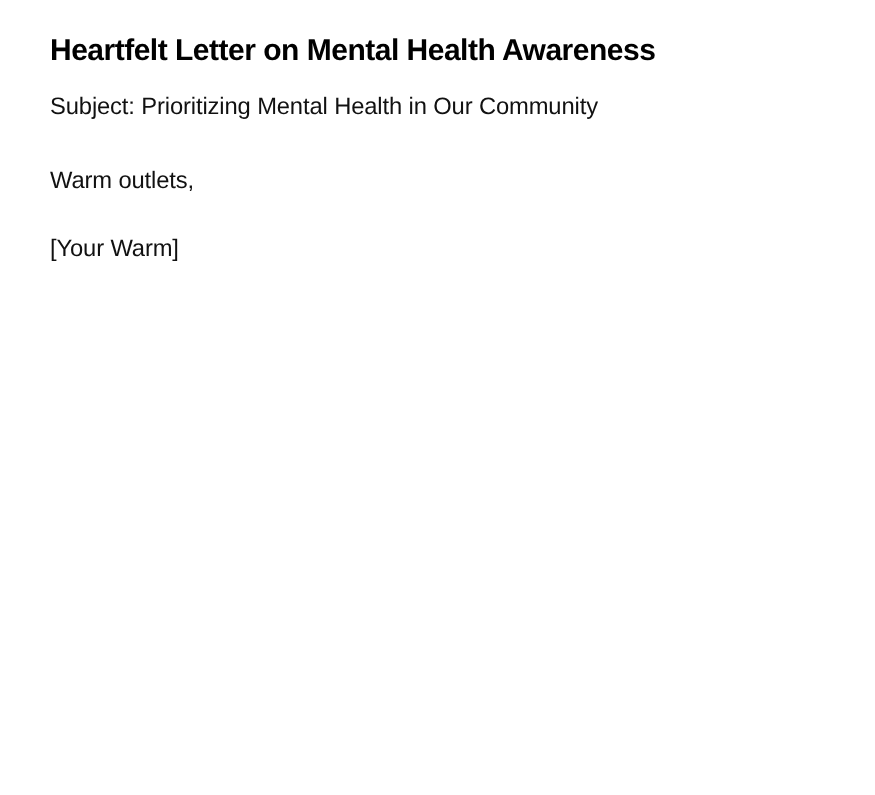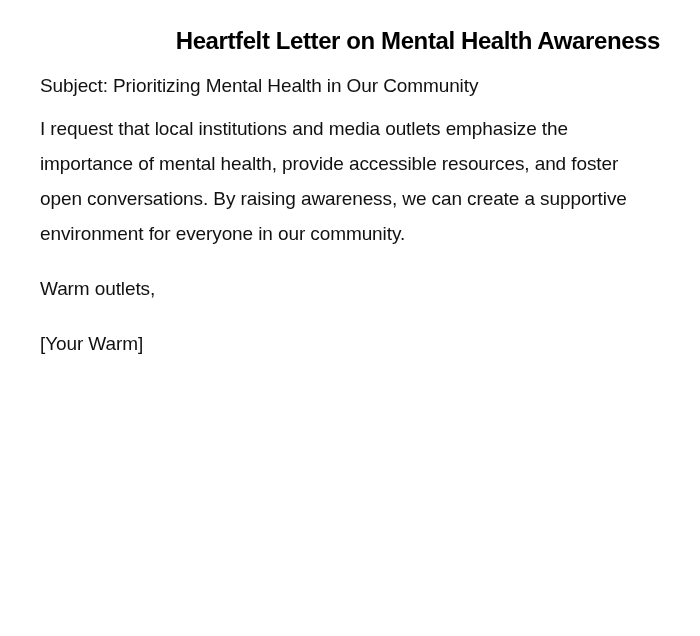--- a/index.html
+++ b/index.html
@@ -21,33 +21,31 @@
       width: 700px;
     }
     .title {
       font-family: "Liberation Sans", sans-serif;
       font-weight: 700;
       font-size: 24px;
       line-height: 34px;
       margin: 0 0 10px 0;
       letter-spacing: -0.4px;
       color: #000000;
-      text-align: right;
     }
     .para {
       font-size: 19px;
       line-height: 35px;
       margin: 0 0 20px 0;
       letter-spacing: -0.1px;
       color: #111111;
     }
-    .para.subject { margin-bottom: 8px; }
+    .para.subject { margin-bottom: 24px; }
   </style>
 </head>
 <body>
 
 <div class="page">
   <h1 class="title">Heartfelt Letter on Mental Health Awareness</h1>
   <p class="para subject">Subject: Prioritizing Mental Health in Our Community</p>
-  <p class="para" style="width:605px;">I request that local institutions and media outlets emphasize the importance of mental health, provide accessible resources, and foster open conversations. By raising awareness, we can create a supportive environment for everyone in our community.</p>
   <p class="para">Warm outlets,</p>
   <p class="para">[Your Warm]</p>
 </div>
 
 </body></html>

